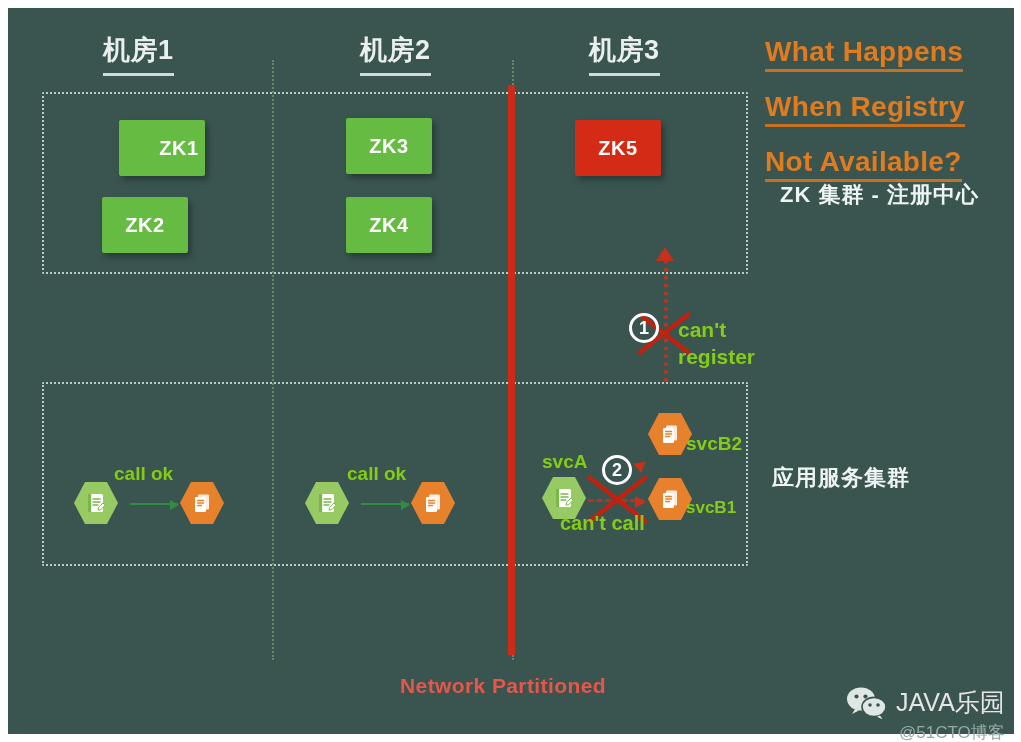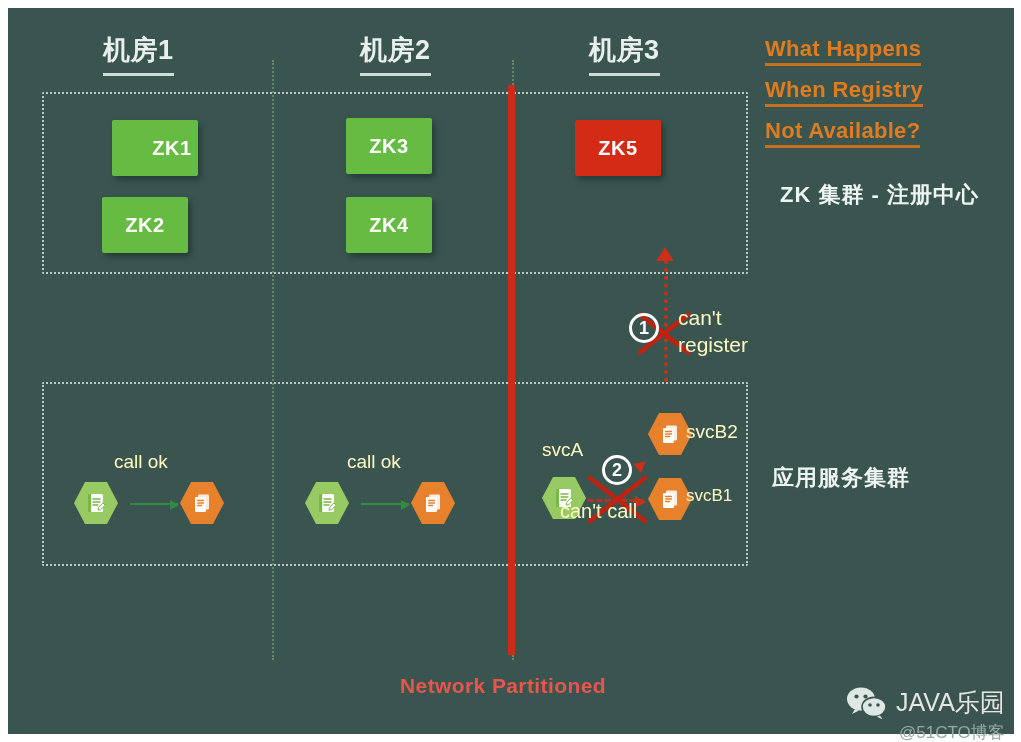--- a/index.html
+++ b/index.html
@@ -80,38 +80,39 @@
     font-size: 22px;
     font-weight: 700;
     letter-spacing: 1px;
     white-space: nowrap;
   }
 
   
   #title-block { position: absolute; left: 757px; top: 30px; }
   #title-block .tline {
     color: #e07b1f;
-    font-size: 22px;
+    font-size: 28px;
     font-weight: 900;
     letter-spacing: .3px;
     line-height: 1.0;
     padding-bottom: 3px;
-    margin-bottom: 13px;
+    margin-bottom: 21px;
     border-bottom: 3px solid #c8701d;
     white-space: nowrap;
     display: block;
     width: max-content;
   }
 
   
   .lbl {
     position: absolute;
-    color: #fef9c3;
-    font-weight: 400;
-    white-space: nowrap;
+    color: #84cc16;
+    font-weight: 700;
+    white-space: nowrap;
+    margin-top: 12px;
   }
 
   
   .hex {
     position: absolute;
     width: 44px; height: 44px;
     clip-path: polygon(25% 2%, 75% 2%, 100% 50%, 75% 98%, 25% 98%, 0% 50%);
     display: flex; align-items: center; justify-content: center;
   }
   .hex-green  { background: #97ca63; }
@@ -225,21 +226,21 @@
     <div class="room-title" style="left:581px; top:24px;text-align:right;">机房3</div>
 
     <div id="title-block">
       <span class="tline">What Happens</span>
       <span class="tline">When Registry</span>
       <span class="tline">Not Available?</span>
     </div>
 
     <div class="group-box" style="left:34px; top:84px; width:706px; height:182px;"></div>
 
-    <div class="zk-node zk-green" style="left:104px; top:112px;padding-left:34px;">
+    <div class="zk-node zk-green" style="left:111px; top:112px;padding-left:34px;">
       <span>ZK1</span>
     </div>
     <div class="zk-node zk-green" style="left:94px; top:189px;">
       <span>ZK2</span>
     </div>
     <div class="zk-node zk-green" style="left:338px; top:110px;">
       <span>ZK3</span>
     </div>
     <div class="zk-node zk-green" style="left:338px; top:189px;">
       <span>ZK4</span>

